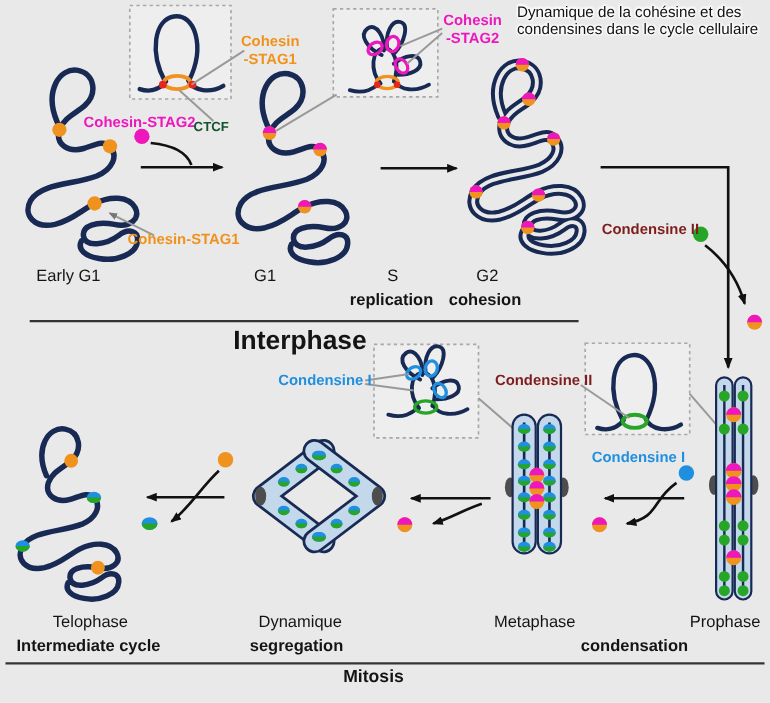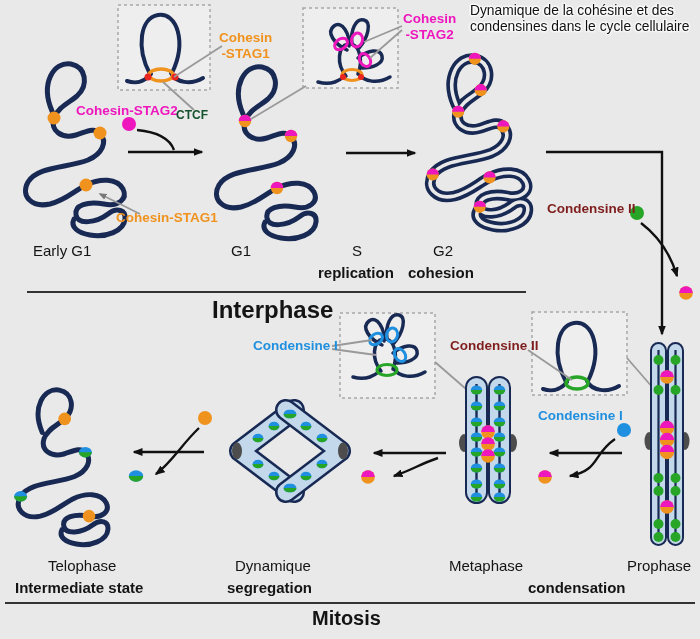--- a/index.html
+++ b/index.html
@@ -2,21 +2,21 @@
 <html><head>
 <meta charset="utf-8">
 <style>
   html,body{margin:0;padding:0;}
   #fig{position:relative;width:700px;height:639px;background:#e9e9e9;overflow:hidden;
        font-family:"Liberation Sans",sans-serif;}
   #art{position:absolute;left:0;top:0;}
   .lbl{position:absolute;white-space:nowrap;color:#141414;font-size:15px;line-height:1.15;}
   .bold{font-weight:bold;text-align:right;}
   .big{font-size:24px;}
-  .huge{font-size:20px;}
+  .huge{font-size:16px;}
   .ann{font-size:13.5px;font-weight:bold;text-align:center;}
   .orange{color:#f0921e;}
   .magenta{color:#ee16bd;}
   .red{color:#14532d;font-size:12px;}
   .green{color:#7f1d1d;}
   .blue{color:#1f8fdf;}
   .title{position:absolute;left:470px;top:3px;width:228px;text-align:left;
          font-size:13.8px;line-height:1.18;color:#111;
          text-shadow:-1px -1px 2px #fff,1px -1px 2px #fff,-1px 1px 2px #fff,1px 1px 2px #fff,0 0 3px #fff;}
 </style>
@@ -294,20 +294,20 @@
   <div class="lbl bold" style="left:318px;top:264px">replication</div>
   <div class="lbl" style="left:433px;top:242px">G2</div>
   <div class="lbl bold" style="left:408px;top:264px">cohesion</div>
   <div class="lbl bold big" style="left:212px;top:296px">Interphase</div>
 
   <div class="lbl ann blue" style="left:253px;top:338px">Condensine I</div>
   <div class="lbl ann green" style="left:450px;top:338px">Condensine II</div>
   <div class="lbl ann blue" style="left:538px;top:408px">Condensine I</div>
 
   <div class="lbl" style="left:48px;top:557px">Telophase</div>
-  <div class="lbl bold" style="left:15px;top:579px">Intermediate state</div>
+  <div class="lbl bold" style="left:15px;top:579px">Intermediate cycle</div>
   <div class="lbl" style="left:235px;top:557px">Dynamique</div>
   <div class="lbl bold" style="left:227px;top:579px">segregation</div>
   <div class="lbl" style="left:449px;top:557px">Metaphase</div>
   <div class="lbl" style="left:627px;top:557px">Prophase</div>
   <div class="lbl bold" style="left:528px;top:579px">condensation</div>
   <div class="lbl bold huge" style="left:312px;top:607px">Mitosis</div>
 </div>
 
 </body></html>

